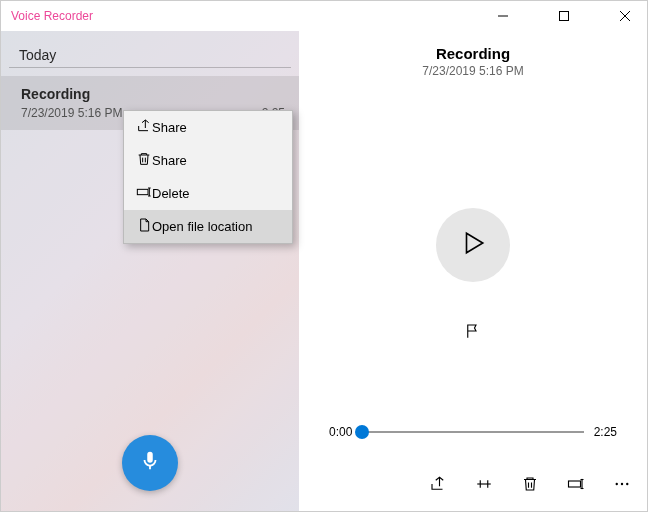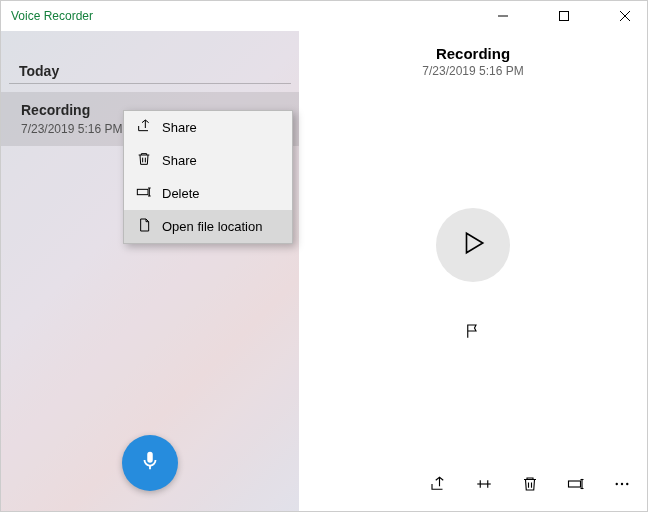--- a/index.html
+++ b/index.html
@@ -1,25 +1,25 @@
 <!DOCTYPE html>
 <html><head>
 <meta charset="utf-8">
 <style>
   * { box-sizing: border-box; margin: 0; padding: 0; font-family: "Segoe UI", sans-serif; }
   body { width: 648px; height: 512px; overflow: hidden; background: #fff; position: relative; }
   .window { width: 648px; height: 512px; display: flex; flex-direction: column; border: 1px solid #ccc; }
-  .titlebar { height: 30px; display: flex; align-items: center; font-size: 12px; color: #15803d; gap: 16px; }
+  .titlebar { height: 30px; display: flex; align-items: center; font-size: 12px; color: #ec4899; gap: 16px; }
   .titlebar .title { padding-left: 10px; flex: 1; }
   .winbtn { width: 45px; height: 30px; display: flex; align-items: center; justify-content: center; color: #333; font-size: 12px; }
   .winbtn svg { width: 10px; height: 10px; }
   .content { flex: 1; display: flex; min-height: 0; }
   .sidebar { width: 298px; position: relative; background: linear-gradient(135deg, #d8dbe2 0%, #e2dbe4 40%, #e8d5d8 70%, #dcdce6 100%); display: flex; flex-direction: column; }
   .sidebar::after { content:""; position:absolute; inset:0; background: rgba(255,255,255,0.15); pointer-events:none;}
-  .section-header { font-size: 14px; font-weight: 700; color: #000; padding: 32px 10px 4px 10px; border-bottom: 1px solid rgba(0,0,0,0.25); margin: 0 8px 8px 8px; }
+  .section-header { font-size: 14px; font-weight: 400; color: #000; padding: 16px 10px 4px 10px; border-bottom: 1px solid rgba(0,0,0,0.25); margin: 0 8px 8px 8px; }
   .rec-item { background: rgba(0,0,0,0.10); padding: 10px 14px 10px 20px; position: relative; }
   .rec-item::before { content:""; position:absolute; left:0; top:0; bottom:0; width:0; }
   .rec-title { font-size: 14px; font-weight: 600; color: #000; }
   .rec-row { display:flex; justify-content: space-between; font-size: 12px; color: #333; margin-top: 4px;}
   .record-btn { position: absolute; bottom: 20px; left: 50%; transform: translateX(-50%); width: 56px; height: 56px; border-radius: 50%; background: #0078D7; display:flex; align-items:center; justify-content:center; box-shadow: 0 2px 6px rgba(0,0,0,0.3);}
   .record-btn svg { width: 22px; height: 22px; fill: #fff; }
   .main { flex:1; background:#fff; display:flex; flex-direction:column; align-items:center; position:relative; }
   .main-header { text-align:center; margin-top: 14px; }
   .main-title { font-size: 15px; font-weight:600; color:#000;}
   .main-date { font-size: 12px; color:#666; margin-top:2px;}
@@ -28,21 +28,21 @@
   .flag-btn { margin-top: 40px; }
   .flag-btn svg { width:18px; height:18px; }
   .timeline { position:absolute; bottom: 72px; left: 30px; right: 30px; display:flex; align-items:center; font-size:12px; color:#000;}
   .track { flex:1; height:2px; background:#999; margin: 0 10px; position:relative;}
   .track .dot { position:absolute; left:0; top:50%; transform:translate(-50%,-50%); width:14px; height:14px; border-radius:50%; background:#0078D7;}
   .bottom-toolbar { position:absolute; bottom: 14px; right: 16px; display:flex; gap: 28px; align-items:center;}
   .tbtn svg { width:18px; height:18px; }
   .tbtn { color:#000; }
   
   .ctx { position:absolute; left: 123px; top: 110px; width: 170px; background:#f2f2f2; border:1px solid #bbb; box-shadow: 3px 3px 8px rgba(0,0,0,0.25); z-index:10;}
-  .ctx-item { display:flex; align-items:center; gap:10px; padding: 7px 12px; font-size:13px; color:#000;}
+  .ctx-item { display:flex; align-items:center; padding: 7px 12px; font-size:13px; color:#000;}
   .ctx-item.hover { background:#d8d8d8;text-align:center; }
   .ctx-item svg { width:16px; height:16px; flex-shrink:0;}
 </style>
 </head>
 <body>
 
 <div class="window">
   <div class="titlebar">
     <div class="title">Voice Recorder</div>
     <div class="winbtn">
@@ -97,20 +97,27 @@
       </div>
 
       <div class="flag-btn tbtn">
         <span>
           <svg viewBox="0 0 24 24" fill="none" stroke="#000" stroke-width="1.5">
               <path d="M5 21V4h11l-2 4 2 4H5"></path>
             </svg>
         </span>
       </div>
 
+      <div class="timeline">
+        <span>0:00</span>
+        <div class="track">
+          <div class="dot"></div>
+        </div>
+        <span>2:25</span>
+      </div>
 
       <div class="bottom-toolbar">
         <div class="tbtn">
           <span>
             <svg viewBox="0 0 24 24" fill="none" stroke="#000" stroke-width="1.5">
                 <path d="M4 12v7h14M9 7l5-4 5 4M14 3v12"></path>
               </svg>
           </span>
         </div>
         <div class="tbtn">

